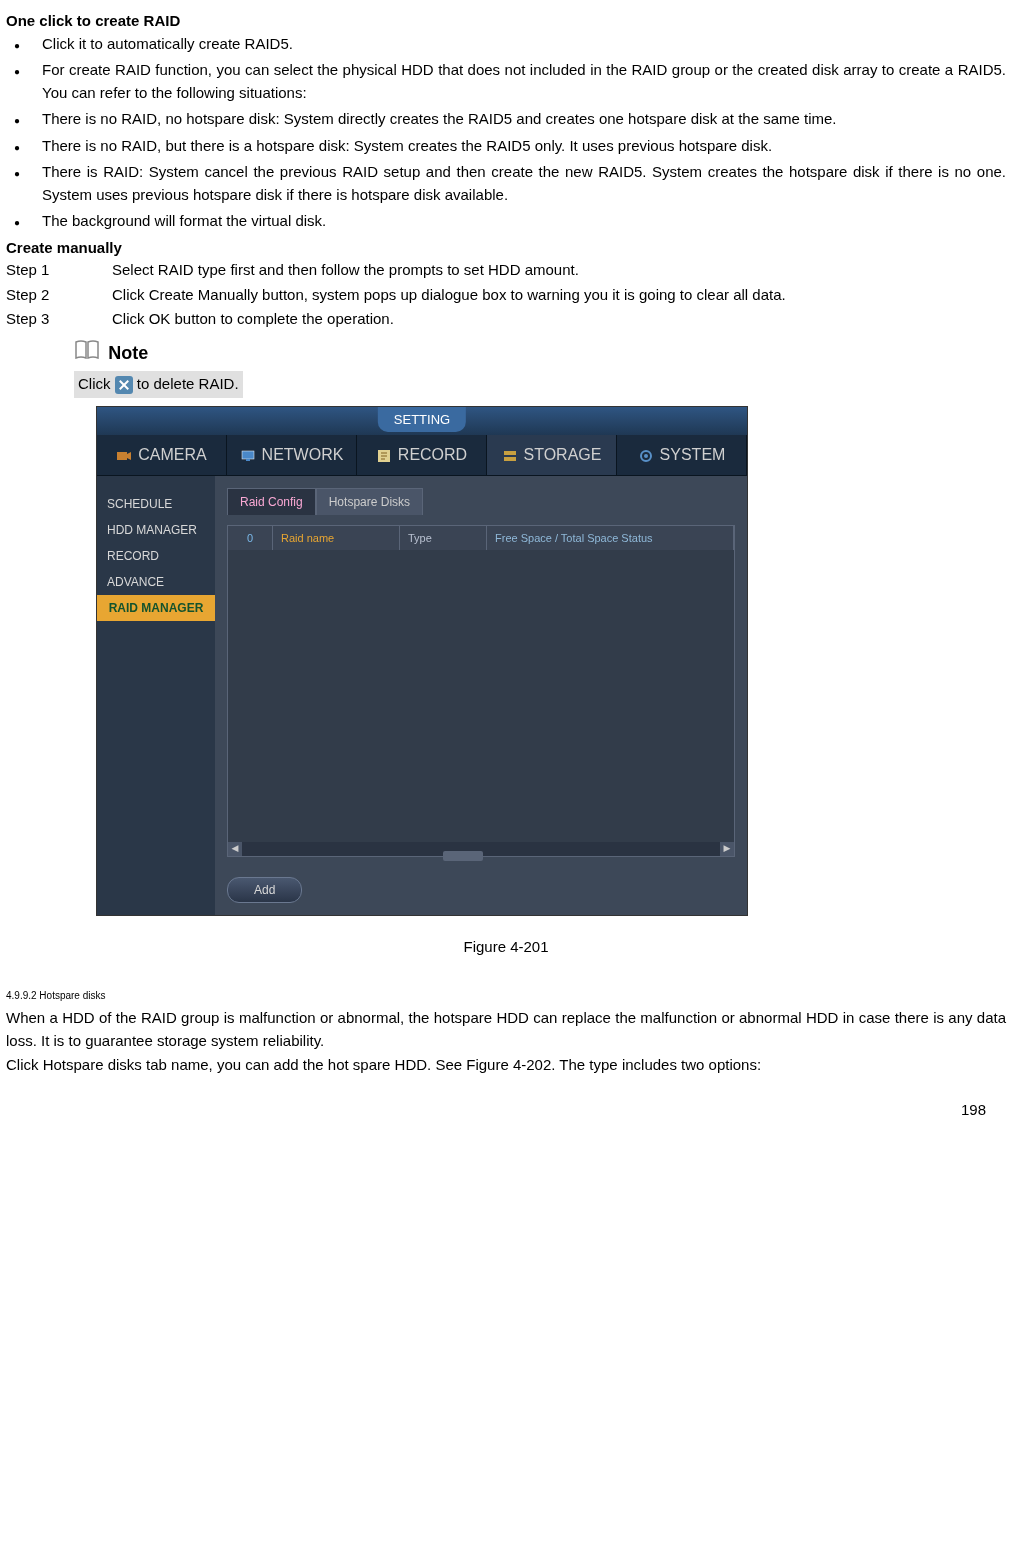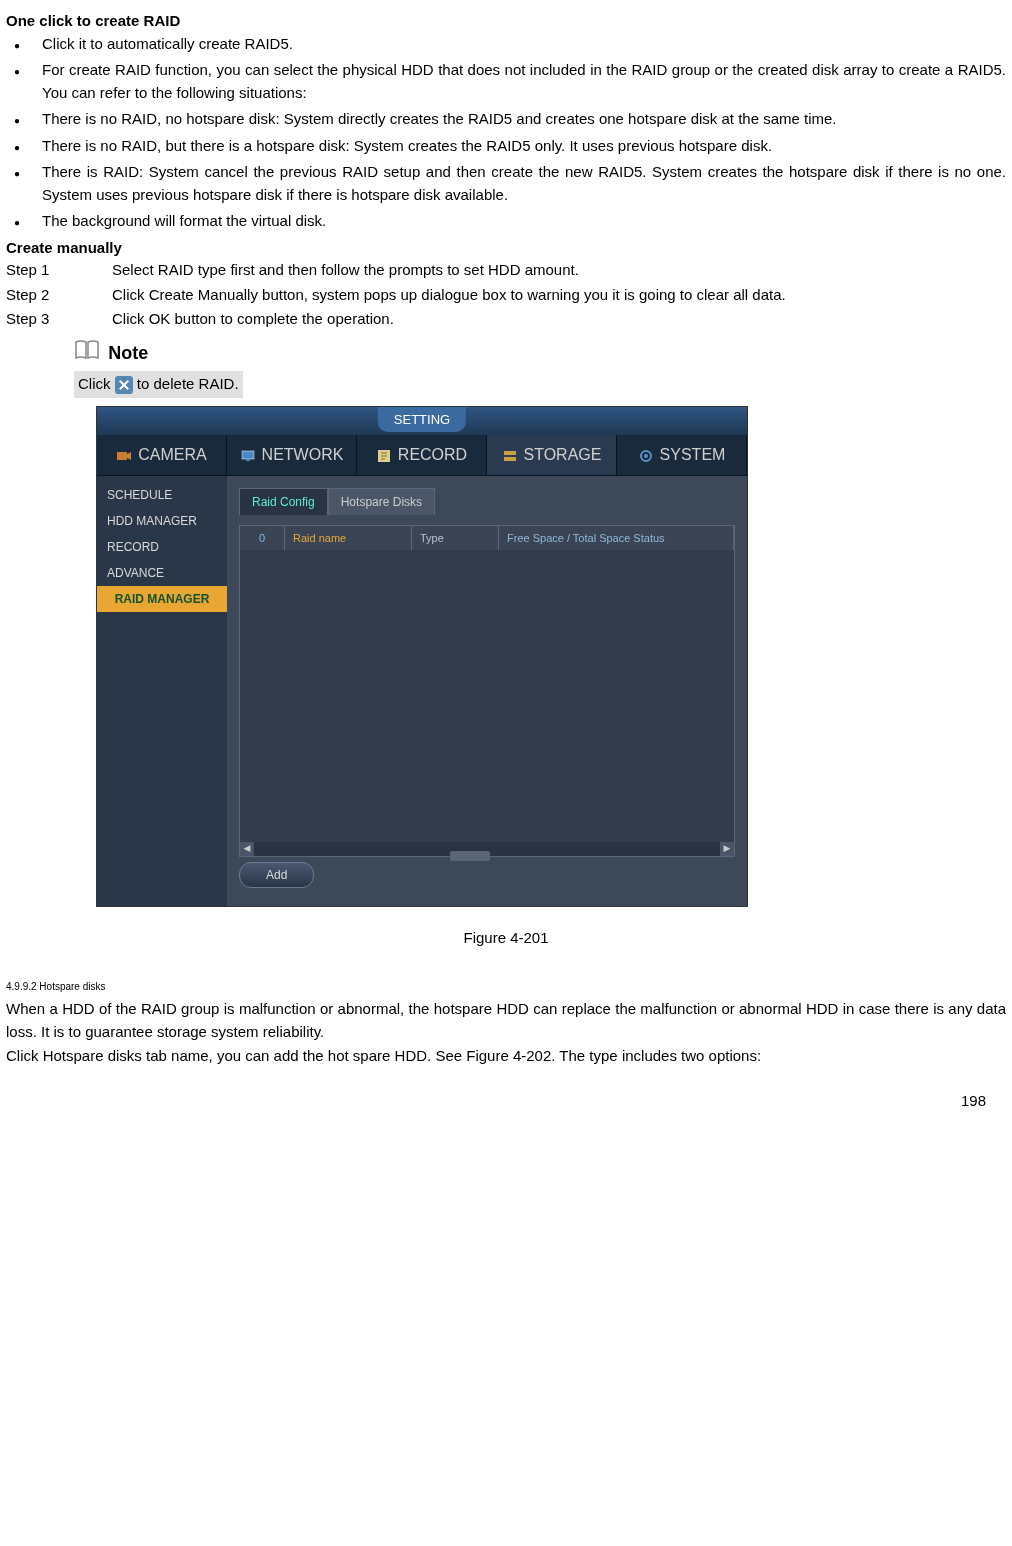--- a/index.html
+++ b/index.html
@@ -29,39 +29,39 @@
     .delete-icon::after { transform: rotate(-45deg); }
     
     .screenshot { width: 650px; margin: 8px auto 0 90px; border: 1px solid #333; background: #2a3a4d; }
     .ss-titlebar { background: linear-gradient(#2f5582, #1f3854); height: 28px; position: relative; }
     .ss-title-tab { position: absolute; left: 50%; transform: translateX(-50%); top: 0; background: #3a6aa0; color: #fff; padding: 3px 16px; font-size: 13px; border-radius: 0 0 10px 10px; }
     .ss-navbar { display: flex; background: #1a2a3d; border-bottom: 1px solid #0a1520; }
     .ss-nav-item { flex: 1; display: flex; align-items: center; justify-content: center; gap: 6px; padding: 8px 4px; color: #d0d0d0; font-size: 16px; border-right: 1px solid #0a1520; cursor: pointer; }
     .ss-nav-item.active { background: #2a3a50; }
     .ss-nav-icon { width: 16px; height: 16px; display: inline-block; }
     .ss-body { display: flex; min-height: 430px; background: #3d4858; }
-    .ss-sidebar { width: 130px; background: #2a3748; padding: 6px 0; }
+    .ss-sidebar { width: 118px; background: #2a3748; padding: 15px 0; }
     .ss-side-item { color: #d8d8d8; font-size: 12px; padding: 4px 10px; cursor: pointer; }
     .ss-side-item.active { background: #e8a632; color: #14532d; font-weight: bold; text-align: center; }
     .ss-content { flex: 1; padding: 12px; position: relative; }
     .ss-tabs { display: flex; gap: 0; margin-bottom: 10px; }
     .ss-tab { padding: 4px 12px; font-size: 12px; border: 1px solid #5a6578; border-bottom: none; background: #4a5568; color: #ccc; cursor: pointer; }
-    .ss-tab.active { background: #2a3342; color: #5eead4; }
+    .ss-tab.active { background: #2a3342; color: #f9a8d4; }
     .ss-table { border: 1px solid #5a6578; background: #323c4a; min-height: 330px; position: relative; }
     .ss-table-header { display: flex; background: #3a4454; color: #b8c0d0; font-size: 11px; }
     .ss-th { padding: 4px 8px; border-right: 1px solid #5a6578; }
     .ss-th-0 { width: 28px; text-align: center; color: #7ab8e8; }
     .ss-th-1 { width: 110px; color: #e8a632; }
     .ss-th-2 { width: 70px; }
     .ss-th-3 { flex: 1; color: #8fb8d8; }
     .ss-scroll-track { position: absolute; bottom: 0; left: 0; right: 0; height: 14px; background: #2a3342; display: flex; align-items: center; }
     .ss-scroll-left, .ss-scroll-right { width: 14px; height: 14px; background: #4a5568; display: flex; align-items: center; justify-content: center; color: #ccc; font-size: 9px; cursor: pointer; }
     .ss-scroll-mid { flex: 1; position: relative; }
     .ss-scroll-thumb { position: absolute; left: 42%; width: 40px; height: 10px; top: 2px; background: #5a6578; border-radius: 2px; }
-    .ss-add-btn { margin-top: 5px; background: linear-gradient(#4a5870, #2a3548); border: 1px solid #6a7890; color: #d8d8d8; padding: 5px 26px; font-size: 12px; border-radius: 12px; cursor: pointer; }
+    .ss-add-btn { margin-top: 20px; background: linear-gradient(#4a5870, #2a3548); border: 1px solid #6a7890; color: #d8d8d8; padding: 5px 26px; font-size: 12px; border-radius: 12px; cursor: pointer; }
     
     .figure-caption { text-align: center; margin: 20px 0 30px; }
     .section-heading { font-size: 10px; margin-top: 20px; margin-bottom: 4px; }
     .body-text { text-align: justify; margin: 2px 0; }
     .page-num { text-align: right; margin-top: 22px; padding-right: 20px; }
   </style>
 </head>
 <body>
 
 <div class="bold">One click to create RAID</div>

